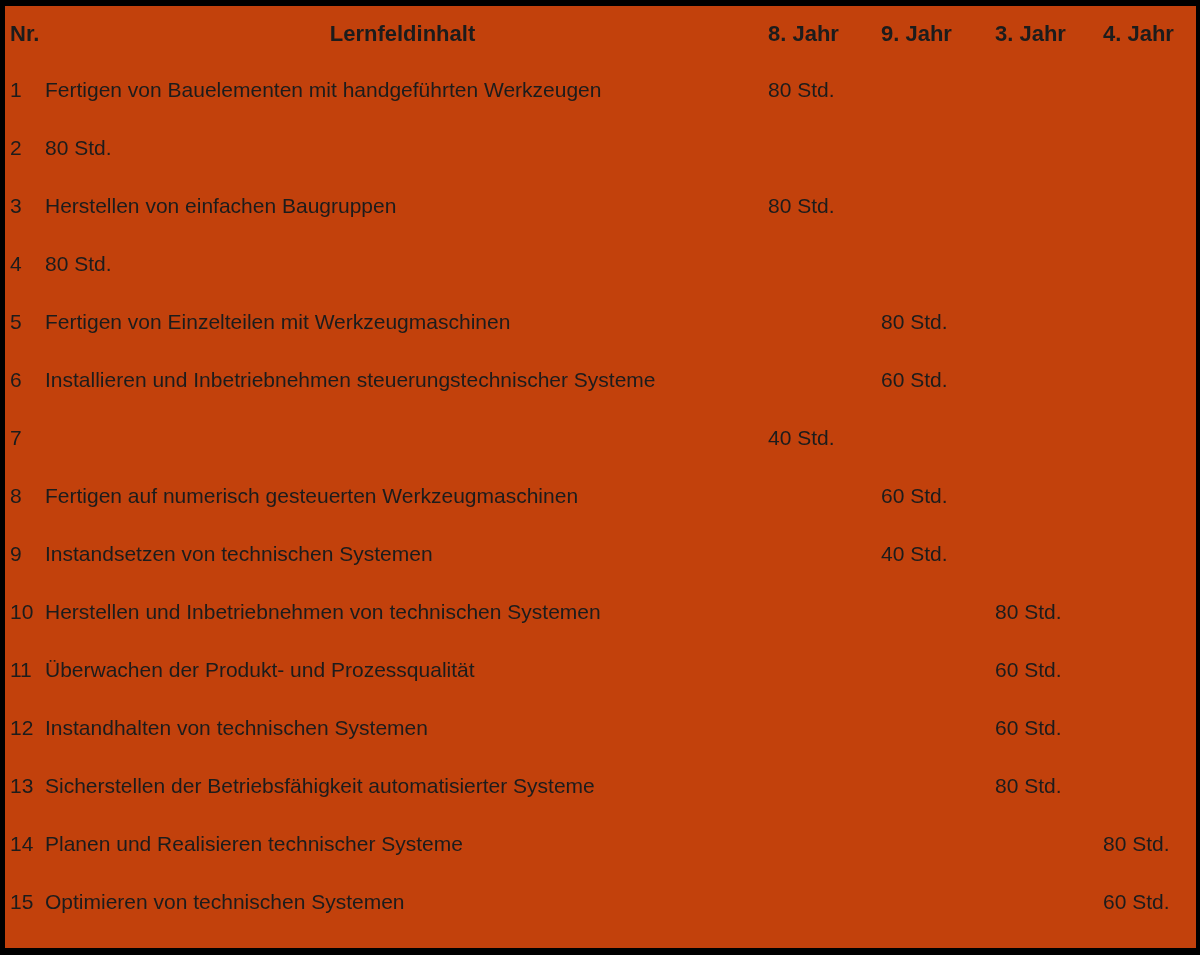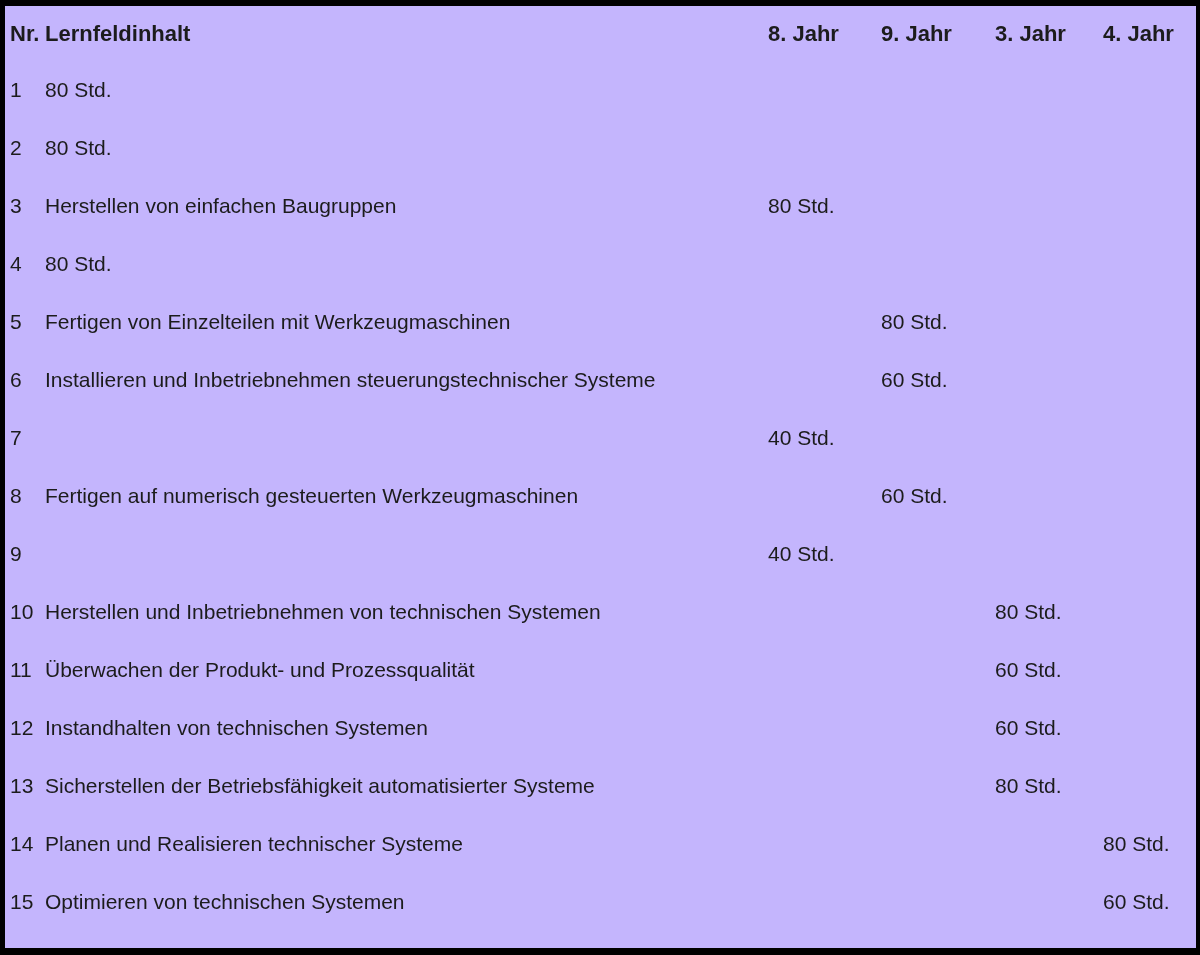--- a/index.html
+++ b/index.html
@@ -4,21 +4,21 @@
 <style>
   html, body {
     margin: 0;
     padding: 0;
     background: #ffffff;
   }
   .frame {
     box-sizing: border-box;
     width: 1200px;
     height: 955px;
-    background: #c4b5fd;
+    background: #c2410c;
     border-style: solid;
     border-color: #000000;
     border-width: 6px 4px 7px 5px;
     padding-left: 5px;
     padding-right: 2px;
     font-family: "Liberation Sans", sans-serif;
     color: #1c1c1c;
     overflow: hidden;
   }
   .trow {
@@ -35,38 +35,40 @@
     font-weight: bold;
     font-size: 22px;
   }
   .cell {
     overflow: visible;
   }
   .cell.content {
     padding-right: 8px;
   }
   .thead .cell.content {
+    text-align: center;
   }
 </style>
 </head>
 <body>
 
 <div class="frame">
 
   <div class="trow thead">
     <div class="cell">Nr.</div>
     <div class="cell content">Lernfeldinhalt</div>
     <div class="cell">8. Jahr</div>
     <div class="cell">9. Jahr</div>
     <div class="cell">3. Jahr</div>
     <div class="cell">4. Jahr</div>
   </div>
 
   <div class="trow">
     <div class="cell">1</div>
+    <div class="cell content">Fertigen von Bauelementen mit handgeführten Werkzeugen</div>
     <div class="cell">80 Std.</div>
     <div class="cell"></div>
     <div class="cell"></div>
     <div class="cell"></div>
   </div>
 
   <div class="trow">
     <div class="cell">2</div>
     <div class="cell">80 Std.</div>
     <div class="cell"></div>
@@ -121,20 +123,21 @@
     <div class="cell">8</div>
     <div class="cell content">Fertigen auf numerisch gesteuerten Werkzeugmaschinen</div>
     <div class="cell"></div>
     <div class="cell">60 Std.</div>
     <div class="cell"></div>
     <div class="cell"></div>
   </div>
 
   <div class="trow">
     <div class="cell">9</div>
+    <div class="cell content">Instandsetzen von technischen Systemen</div>
     <div class="cell"></div>
     <div class="cell">40 Std.</div>
     <div class="cell"></div>
     <div class="cell"></div>
   </div>
 
   <div class="trow">
     <div class="cell">10</div>
     <div class="cell content">Herstellen und Inbetriebnehmen von technischen Systemen</div>
     <div class="cell"></div>

